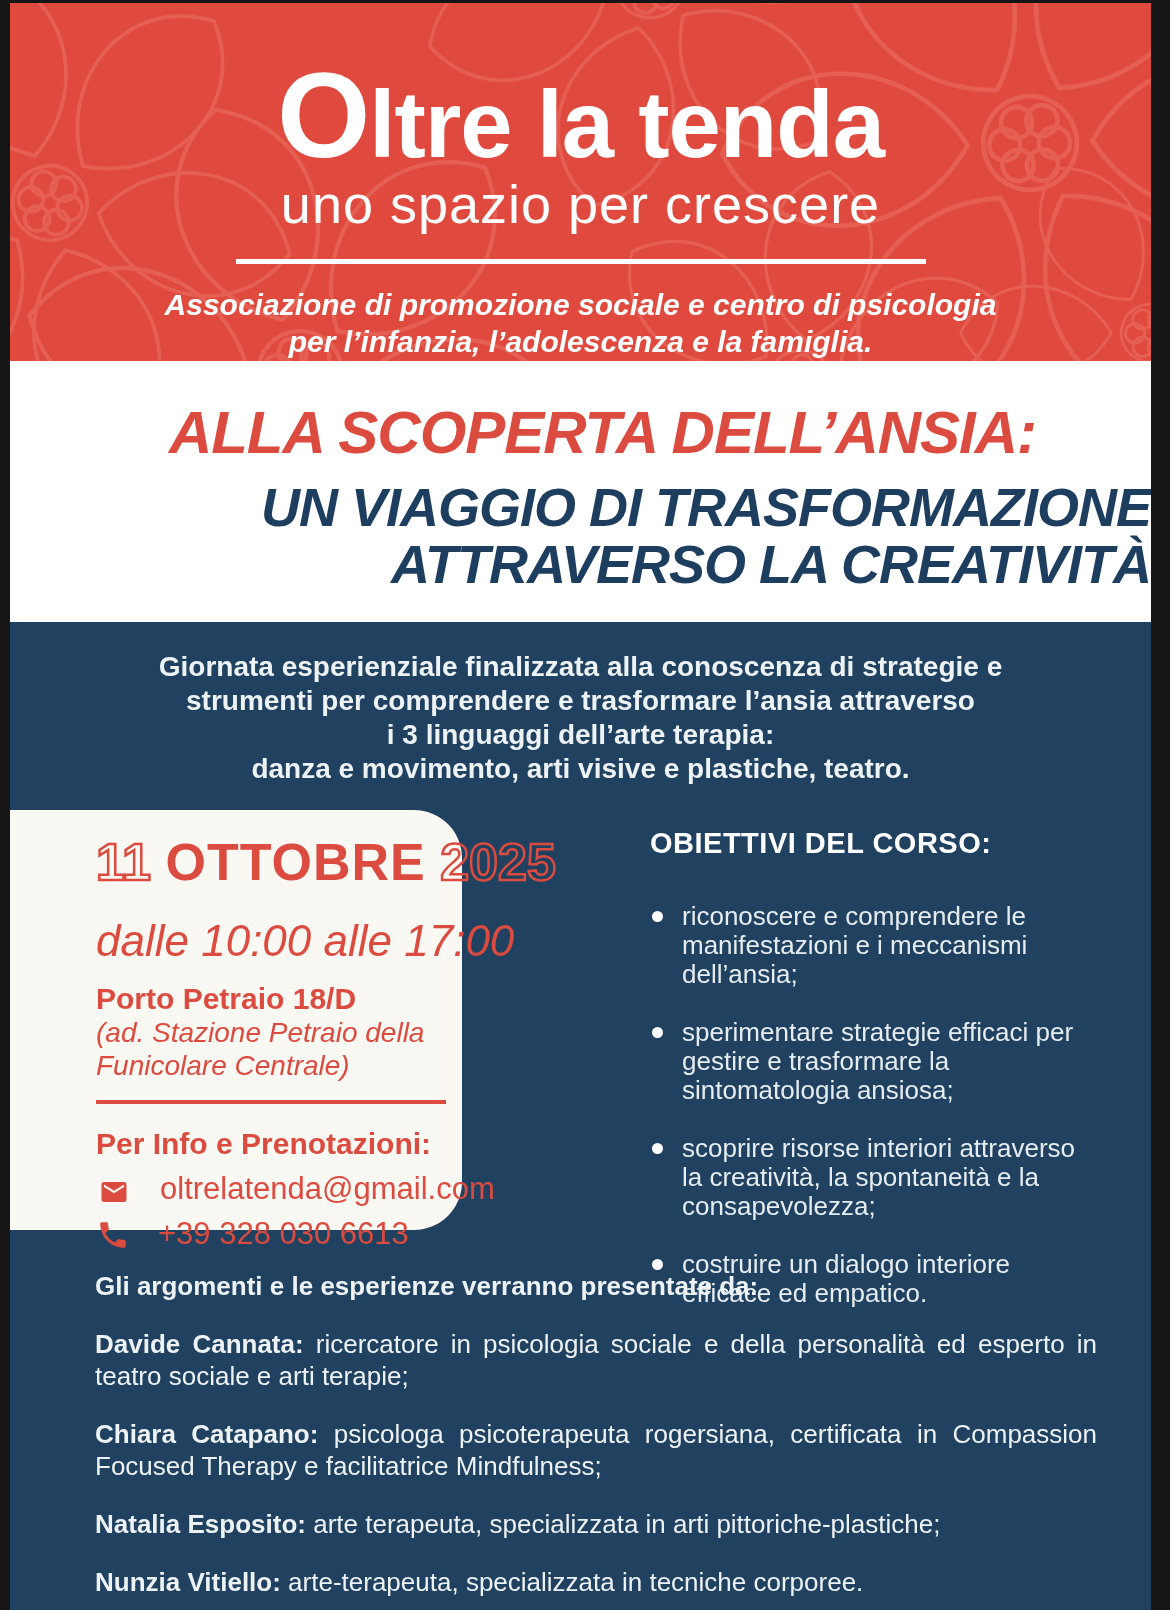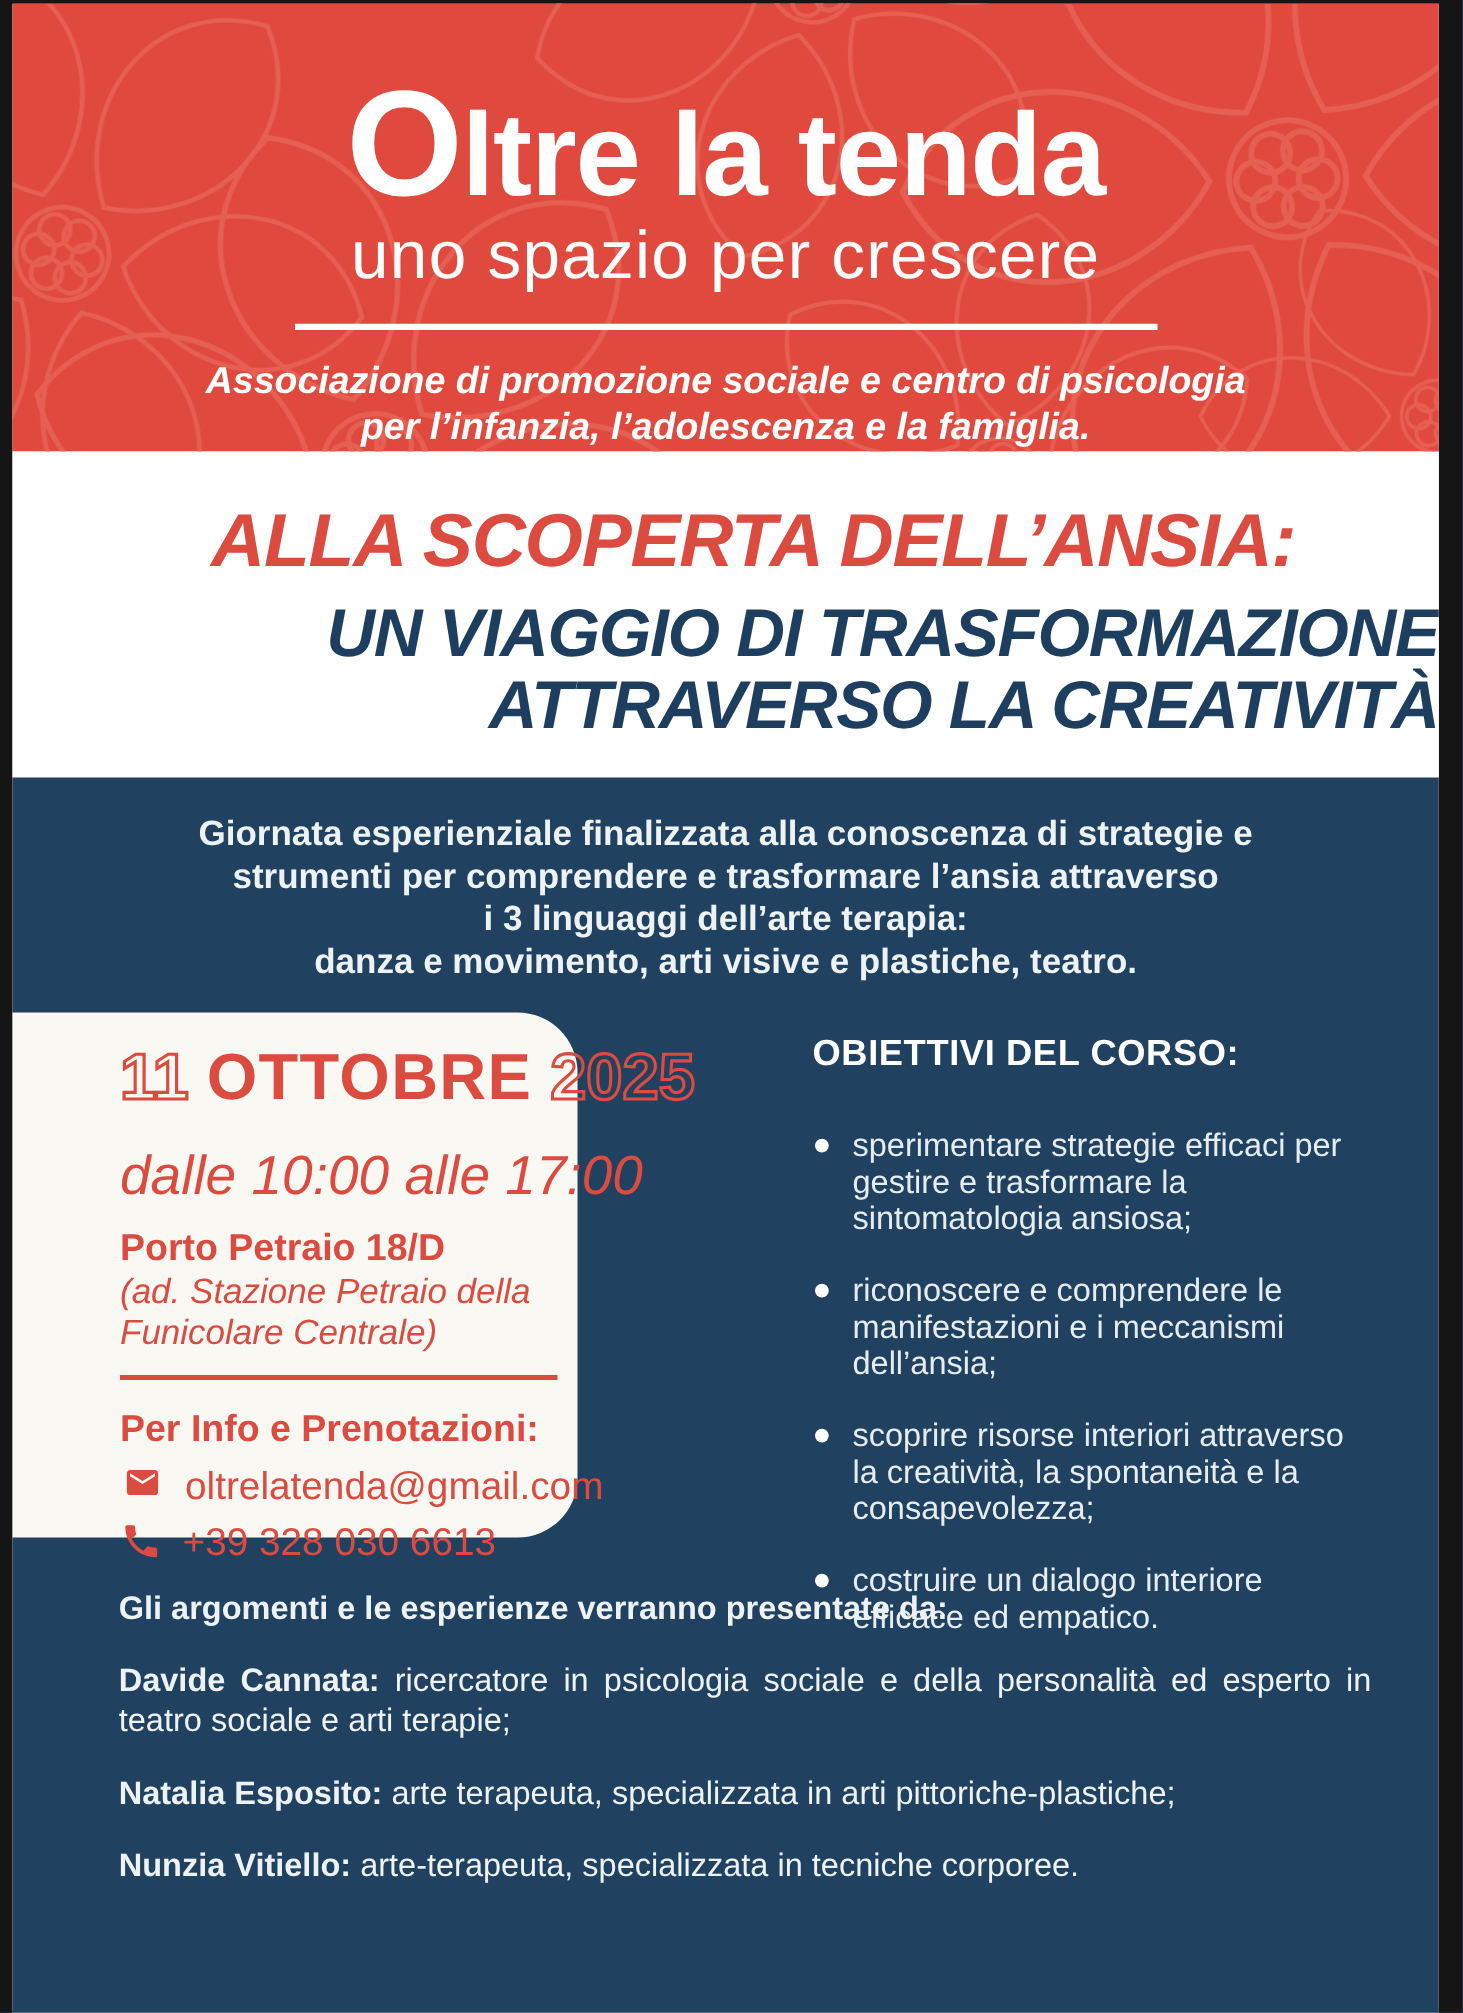--- a/index.html
+++ b/index.html
@@ -149,22 +149,22 @@
     border:0;
   }
   .info-label {
     margin-top:22px;
     font-size:30px;
     font-weight:bold;
     line-height:36px;
   }
   .contact-row {
     display:flex;
-    align-items:flex-start;
-    gap:16px;
+    align-items:flex-end;
+    gap:28px;
     margin-top:9px;
     font-size:31px;
     line-height:36px;
     white-space:nowrap;
   }
   .contact-row svg { flex:0 0 auto; }
 
   
   .objectives {
     position:absolute;
@@ -299,35 +299,36 @@
         <svg width="34" height="34" viewBox="0 0 24 24">
           <path fill="#DC4B3F" d="M6.62 10.79c1.44 2.83 3.76 5.14 6.59 6.59l2.2-2.21c.27-.27.67-.36 1.02-.24 1.12.37 2.33.57 3.57.57.55 0 1 .45 1 1V20c0 .55-.45 1-1 1-9.39 0-17-7.61-17-17 0-.55.45-1 1-1h3.5c.55 0 1 .45 1 1 0 1.25.2 2.45.57 3.57.11.35.03.74-.25 1.02l-2.2 2.2z"></path>
         </svg>
         <span>+39 328 030 6613</span>
       </div>
     </div>
 
     <div class="objectives">
       <div class="objectives-heading">OBIETTIVI DEL CORSO:</div>
       <ul class="objectives-list">
+        <li>riconoscere e comprendere le
+manifestazioni e i meccanismi
+dell’ansia;</li>
         <li>sperimentare strategie efficaci per
 gestire e trasformare la
 sintomatologia ansiosa;</li>
-        <li>riconoscere e comprendere le
-manifestazioni e i meccanismi
-dell’ansia;</li>
         <li>scoprire risorse interiori attraverso
 la creatività, la spontaneità e la
 consapevolezza;</li>
         <li>costruire un dialogo interiore
 efficace ed empatico.</li>
       </ul>
     </div>
 
     <div class="presenters">
       <div class="presenters-heading">Gli argomenti e le esperienze verranno presentate da:</div>
       <p class="presenter"><b>Davide Cannata:</b> <span>ricercatore in psicologia sociale e della personalità ed esperto in teatro sociale e arti terapie;</span></p>
+      <p class="presenter"><b>Chiara Catapano:</b> <span>psicologa psicoterapeuta rogersiana, certificata in Compassion Focused Therapy e facilitatrice Mindfulness;</span></p>
       <p class="presenter"><b>Natalia Esposito:</b> <span>arte terapeuta, specializzata in arti pittoriche-plastiche;</span></p>
       <p class="presenter"><b>Nunzia Vitiello:</b> <span>arte-terapeuta, specializzata in tecniche corporee.</span></p>
     </div>
 
   </div>
 </div>
 
 </body></html>

